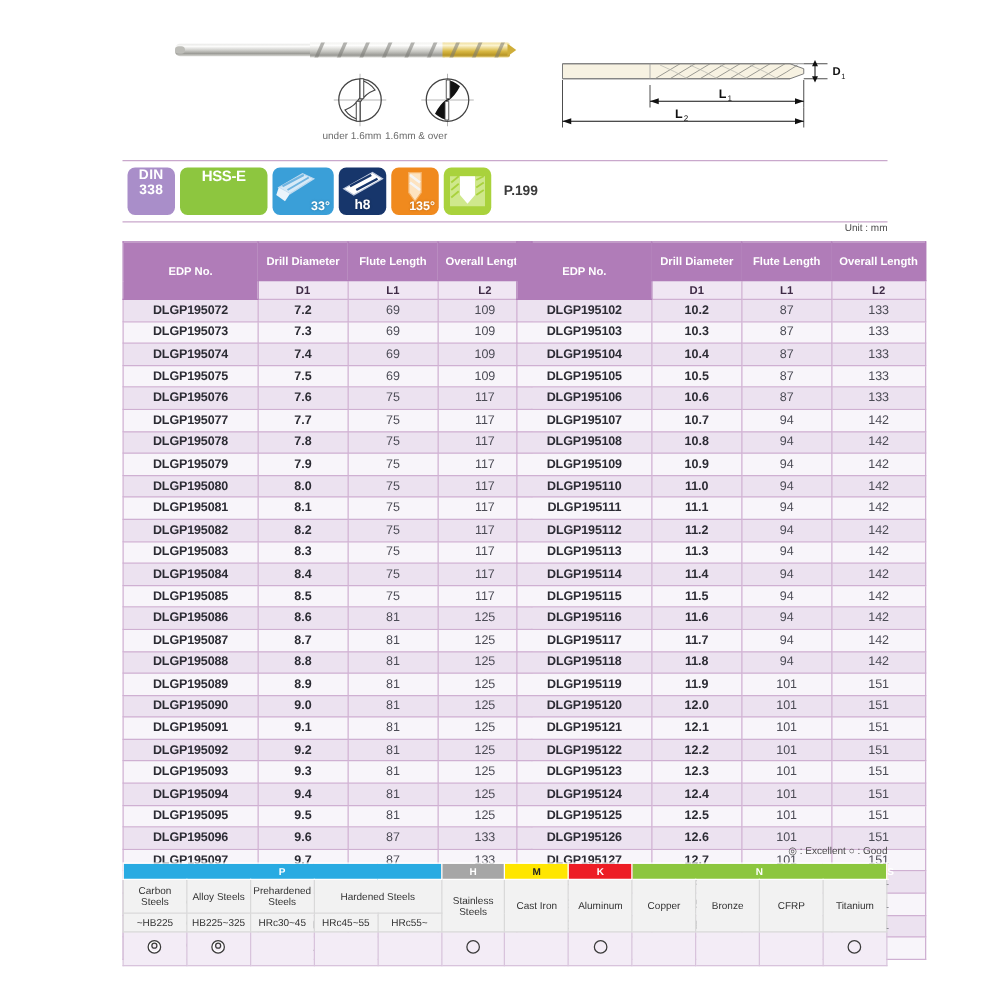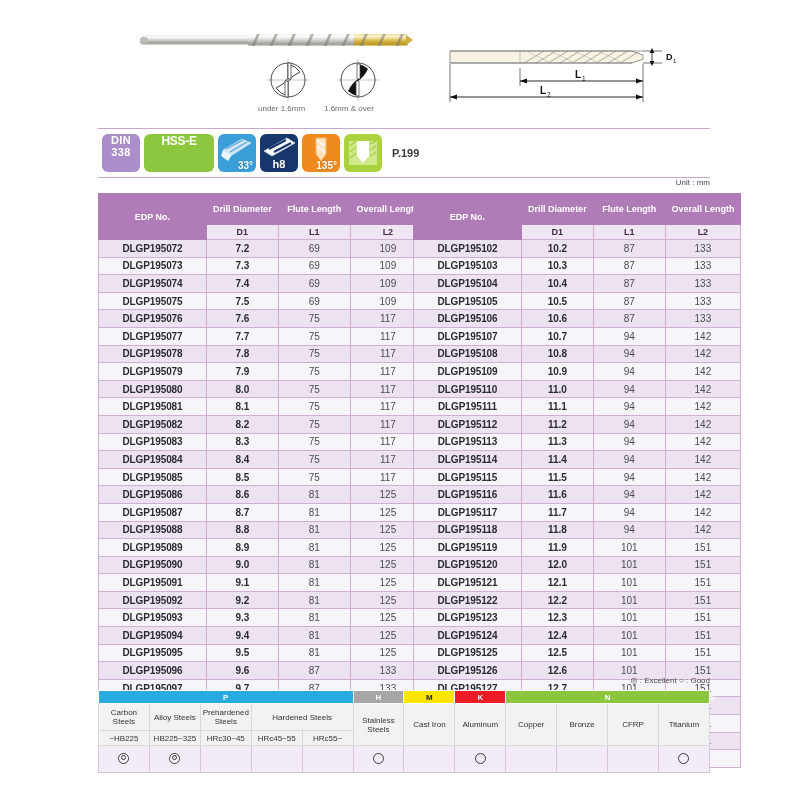--- a/index.html
+++ b/index.html
@@ -45,40 +45,40 @@
   }
 
   .cross-sections{position:absolute;left:262px;top:58px;width:150px;height:62px;}
   .cs{position:absolute;width:44px;height:44px;}
   .cs.a{left:4px;top:0;}
   .cs.b{left:74px;top:0;}
   .cs-label{
     position:absolute;top:46px;font-size:8px;color:#6b6b6b;white-space:nowrap;
   }
   .cs-label.a{left:-4px;}
-  .cs-label.b{left:62px;}
+  .cs-label.b{left:46px;}
 
   .dim-drawing{position:absolute;left:432px;top:18px;width:278px;height:96px;}
 
   
   .spec-bar{
     position:absolute;left:98px;top:128px;width:612px;height:50px;
     border-top:1px solid #c9a8cc;border-bottom:1px solid #c9a8cc;
     display:flex;align-items:center;padding-left:4px;box-sizing:border-box;
   }
   .badge{
     width:38px;height:38px;border-radius:6px;margin-right:4px;
     display:flex;flex-direction:column;align-items:center;justify-content:flex-start;
     color:#ffffff;font-weight:bold;position:relative;overflow:hidden;flex:none;
   }
   .badge-din{background:#a98ec9;}
   .badge-din span{font-size:11px;line-height:12px;letter-spacing:.3px;}
   .badge-hsse{background:#8dc63f;width:70px;}
   .badge-hsse span{font-size:12px;letter-spacing:-.3px;}
-  .badge-33{background:#3a9fd8;}
+  .badge-33{background:#3a9fd8;padding-left:11px;}
   .badge-h8{background:#17366b;}
   .badge-135{background:#f08a1e;}
   .badge-hole{background:#a9d23c;}
   .badge-num{
     position:absolute;right:3px;bottom:1px;font-size:10px;font-weight:bold;
     text-shadow:0 0 2px rgba(0,0,0,.25);
   }
   .badge-num.b-h8{right:auto;left:0;right:0;bottom:2px;text-align:center;font-size:11px;margin-top:43px;}
   .pnum{font-size:11px;font-weight:bold;color:#3a3a3a;margin-left:6px;}
 

